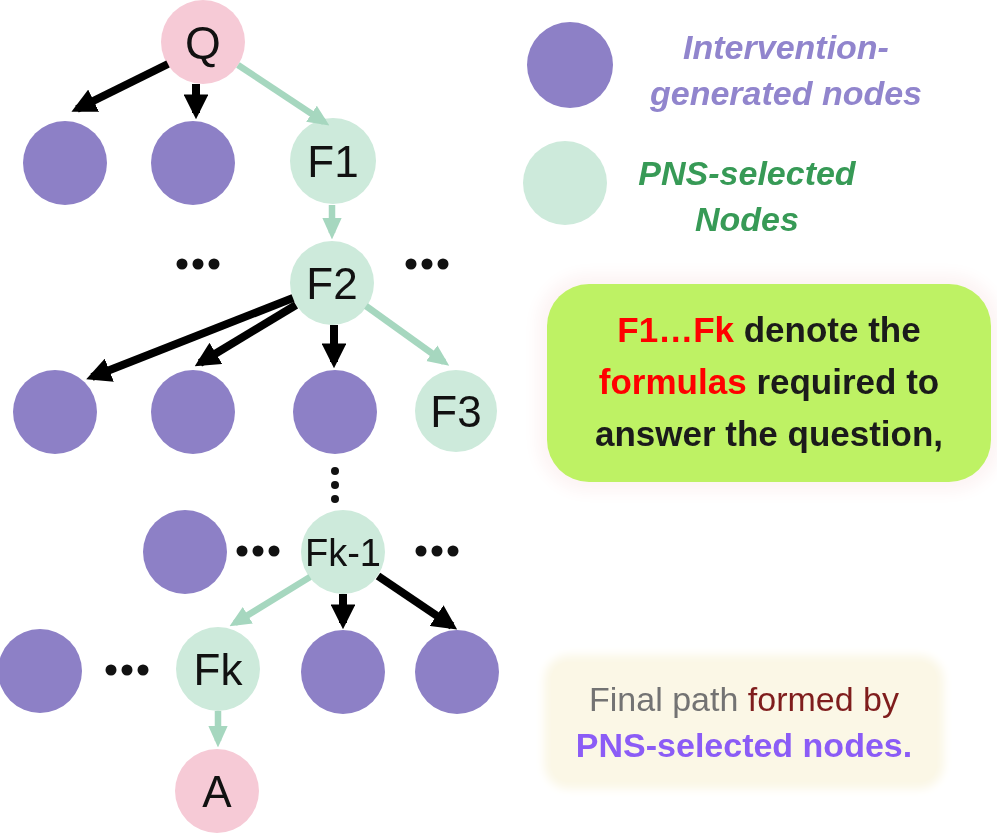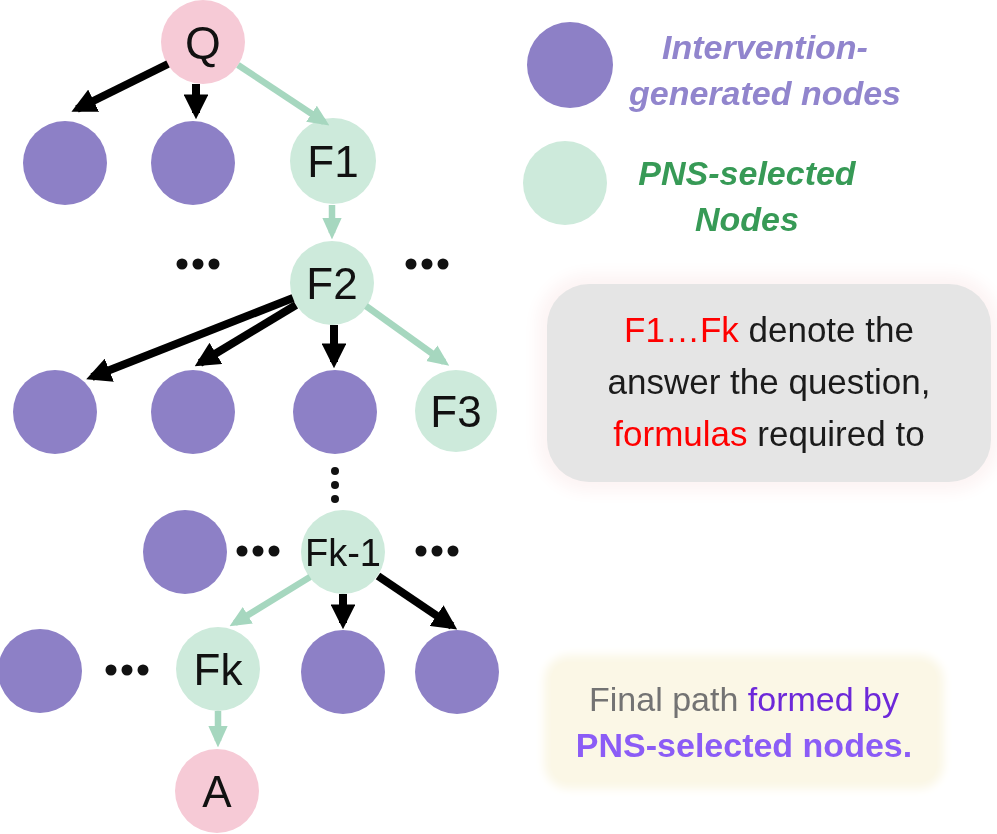--- a/index.html
+++ b/index.html
@@ -9,21 +9,21 @@
   }
   #tree-svg{position:absolute;left:0;top:0;}
   #tree-svg text{font-family:"Liberation Sans",sans-serif;fill:#111111;}
   .swatch{position:absolute;border-radius:50%;}
   #swatch-intervention{left:527px;top:22px;width:86px;height:86px;}
   #swatch-pns{left:523px;top:141px;width:84px;height:84px;}
   .legend-label{
     position:absolute;text-align:center;font-style:italic;font-weight:bold;
     white-space:pre-line;font-size:34px;line-height:46px;
   }
-  #legend-intervention{left:598px;top:24px;width:334px;}
+  #legend-intervention{left:619px;top:24px;width:334px;}
   #legend-pns{left:580px;top:150px;width:334px;}
   .note{position:absolute;text-align:center;}
   #formula-note{
     left:547px;top:284px;width:444px;border-radius:42px;
     padding:20px 0 22px 0;font-size:35px;line-height:52px;
   }
   #final-note{
     left:551px;top:662px;width:386px;border-radius:18px;
     padding:14px 0;font-size:34px;line-height:46px;
   }
@@ -119,28 +119,28 @@
   </svg>
 
   <div class="swatch" id="swatch-intervention" style="background: rgb(141, 128, 198);"></div>
   <div class="legend-label" id="legend-intervention" style="color: rgb(145, 133, 205);">Intervention-
 generated nodes</div>
 
   <div class="swatch" id="swatch-pns" style="background: rgb(205, 234, 219);"></div>
   <div class="legend-label" id="legend-pns" style="color: rgb(55, 154, 86);">PNS-selected
 Nodes</div>
 
-  <div class="note" id="formula-note" style="background: #e5e5e5; box-shadow: rgb(253, 244, 244) 0px 0px 16px 10px;">
+  <div class="note" id="formula-note" style="background: #bef264; box-shadow: rgb(253, 244, 244) 0px 0px 16px 10px; font-weight: bold;">
     <div id="formula-note-text">
         <div class="note-line"><span style="color: rgb(255, 0, 0);">F1…Fk </span><span style="color: rgb(27, 27, 27);">denote the</span></div>
+        <div class="note-line"><span style="color: rgb(255, 0, 0);">formulas </span><span style="color: rgb(27, 27, 27);">required to</span></div>
         <div class="note-line"><span style="color: rgb(27, 27, 27);">answer the question,</span></div>
-        <div class="note-line"><span style="color: rgb(255, 0, 0);">formulas </span><span style="color: rgb(27, 27, 27);">required to</span></div>
       </div>
   </div>
 
   <div class="note" id="final-note" style="background: rgb(251, 247, 230); box-shadow: rgb(251, 247, 230) 0px 0px 10px 7px;">
     <div id="final-note-text">
-        <div class="note-line"><span style="color: #737373;">Final path </span><span style="color: #6d28d9;">formed by</span></div>
+        <div class="note-line"><span style="color: #737373;">Final path </span><span style="color: #7f1d1d;">formed by</span></div>
         <div class="note-line"><span style="color: #8b5cf6; font-weight: bold;">PNS-selected nodes.</span></div>
       </div>
   </div>
 
 </div>
 
 </body></html>

